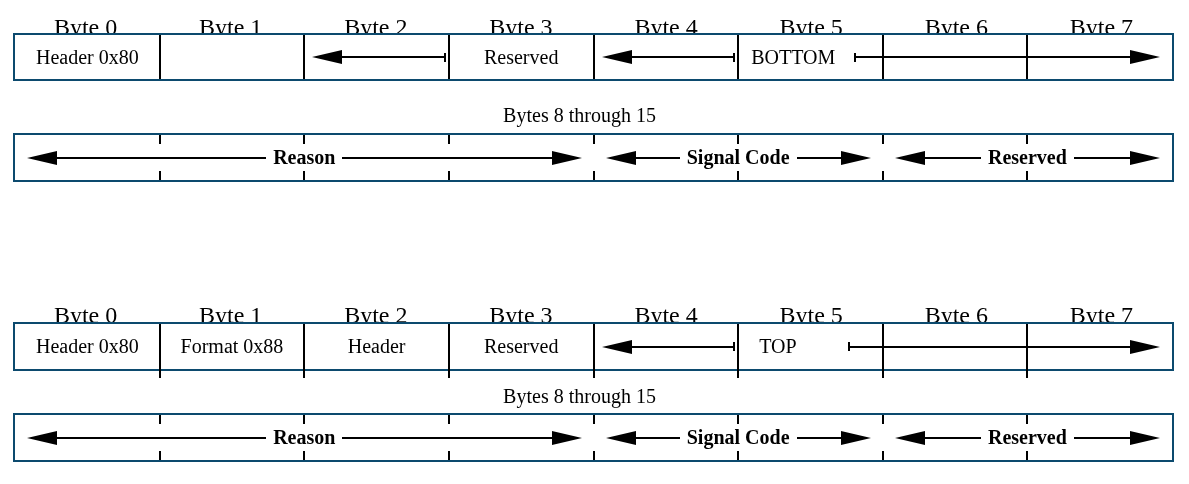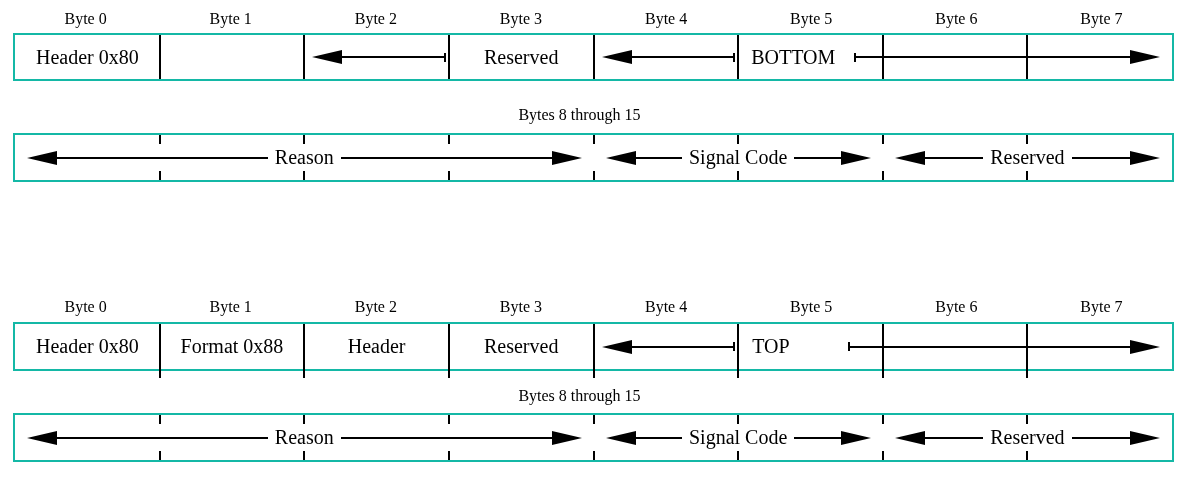--- a/index.html
+++ b/index.html
@@ -1,50 +1,50 @@
 <!DOCTYPE html>
 <html><head>
 <meta charset="utf-8">
 <style>
   html,body{margin:0;padding:0;background:#ffffff;}
   body{width:1189px;height:484px;font-family:"Liberation Serif","DejaVu Serif",serif;color:#000;}
   .canvas{position:relative;width:1189px;height:484px;background:#fff;overflow:hidden;}
 
   .byte-labels{position:absolute;left:13px;width:1161px;height:22px;}
-  .byte-label{position:absolute;top:0;width:12.5%;text-align:center;font-size:16px;line-height:22px;white-space:nowrap;}
+  .byte-label{position:absolute;top:8px;width:12.5%;text-align:center;font-size:24px;line-height:22px;white-space:nowrap;}
   .bl0{left:0}.bl1{left:12.5%}.bl2{left:25%}.bl3{left:37.5%}.bl4{left:50%}.bl5{left:62.5%}.bl6{left:75%}.bl7{left:87.5%}
 
-  .box{position:absolute;left:13px;width:1161px;border:2px solid #14b8a6;box-sizing:border-box;background:#fff;}
+  .box{position:absolute;left:13px;width:1161px;border:2px solid #0c4a6e;box-sizing:border-box;background:#fff;}
 
   
   .sep{position:absolute;top:0;bottom:0;width:2px;background:#000;transform:translateX(-1px);}
   
   .tick-top{position:absolute;top:0;width:2px;height:9px;background:#000;transform:translateX(-1px);}
   .tick-bot{position:absolute;bottom:0;width:2px;height:9px;background:#000;transform:translateX(-1px);}
   .tick-below{position:absolute;bottom:-9px;width:2px;height:9px;background:#000;transform:translateX(-1px);}
   .p1{left:12.5%}.p2{left:25%}.p3{left:37.5%}.p4{left:50%}.p5{left:62.5%}.p6{left:75%}.p7{left:87.5%}
 
   .cell{position:absolute;top:0;bottom:0;width:12.5%;display:flex;align-items:center;justify-content:center;font-size:20px;white-space:nowrap;}
   .c0{left:0}.c1{left:12.5%}.c2{left:25%}.c3{left:37.5%}.c4{left:50%}.c5{left:62.5%}
   .cell.arrow{justify-content:flex-start;padding:0 3px 0 8px;box-sizing:border-box;}
   .cell.label-left{justify-content:flex-start;box-sizing:border-box;}
-  .pad7{padding-left:13px;}  .pad21{padding-left:14px;}
+  .pad7{padding-left:13px;}  .pad21{padding-left:21px;}
 
   .head-left{width:0;height:0;border-top:7px solid transparent;border-bottom:7px solid transparent;border-right:30px solid #000;flex:0 0 auto;}
   .head-right{width:0;height:0;border-top:7px solid transparent;border-bottom:7px solid transparent;border-left:30px solid #000;flex:0 0 auto;}
   .line{flex:1 1 auto;height:2px;background:#000;}
   .tail-tick{flex:0 0 auto;width:2px;height:9px;background:#000;}
 
   
   .span-right{position:absolute;top:50%;transform:translateY(-50%);right:12px;display:flex;align-items:center;z-index:3;}
   .sr-08{left:72.5%;}  .sr-88{left:72.0%;}
 
-  .bytes-heading{position:absolute;left:13px;width:1161px;text-align:center;font-size:16px;line-height:24px;transform:translateX(-14px);}
-
-  .field{position:absolute;top:0;bottom:0;display:flex;align-items:center;padding:0 12px;box-sizing:border-box;}
+  .bytes-heading{position:absolute;left:13px;width:1161px;text-align:center;font-size:20px;line-height:24px;transform:translateX(-14px);}
+
+  .field{position:absolute;top:0;bottom:0;display:flex;align-items:center;padding:0 12px;box-sizing:border-box;font-weight:bold;}
   .f-reason{left:0;width:50%;}
   .f-signal{left:50%;width:25%;}
   .f-reserved{left:75%;width:25%;}
   .field .flabel{flex:0 0 auto;padding:0 7px;font-size:20px;white-space:nowrap;}
 </style>
 </head>
 <body>
 
 <div class="canvas">
 

